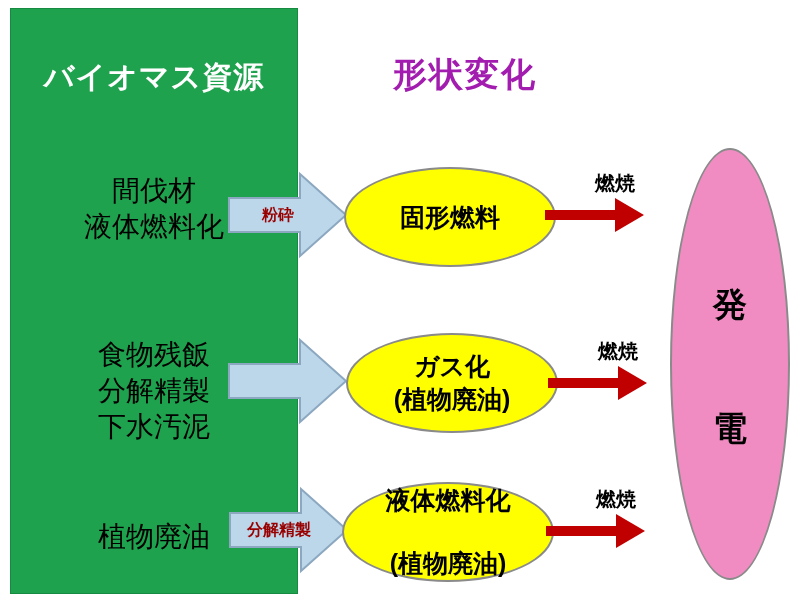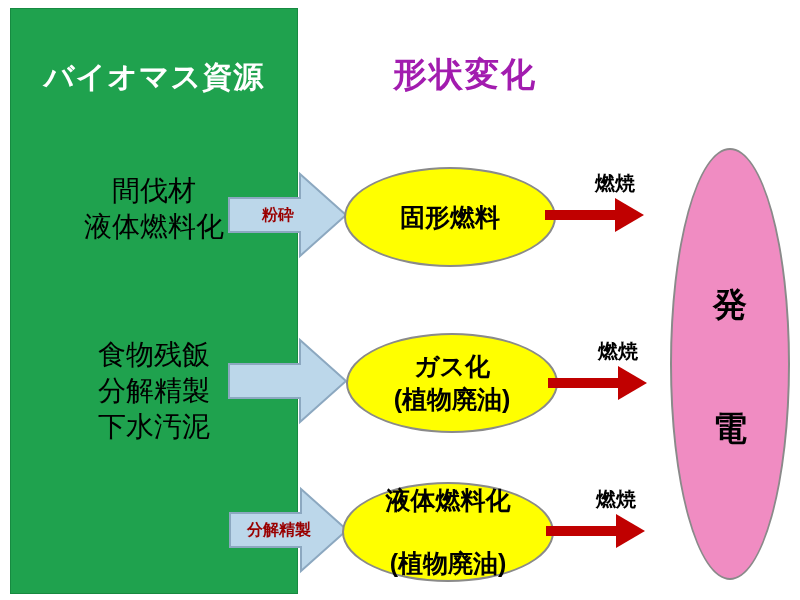--- a/index.html
+++ b/index.html
@@ -144,20 +144,23 @@
       <div>間伐材</div>
       <div>液体燃料化</div>
     </div>
 
     <div class="src src2">
       <div>食物残飯</div>
       <div>分解精製</div>
       <div>下水汚泥</div>
     </div>
 
+    <div class="src src3">
+      <div>植物廃油</div>
+    </div>
   </div>
 
   <div class="header-title">形状変化</div>
 
   <div class="proc-arrow proc1">
     <svg width="120" height="88" viewBox="0 0 120 88">
       <polygon points="1,27 72,27 72,3 118,44 72,85 72,61 1,61" fill="#BCD7EA" stroke="#8CA8C0" stroke-width="2"></polygon>
     </svg>
     <div class="proc-label">粉砕</div>
   </div>

